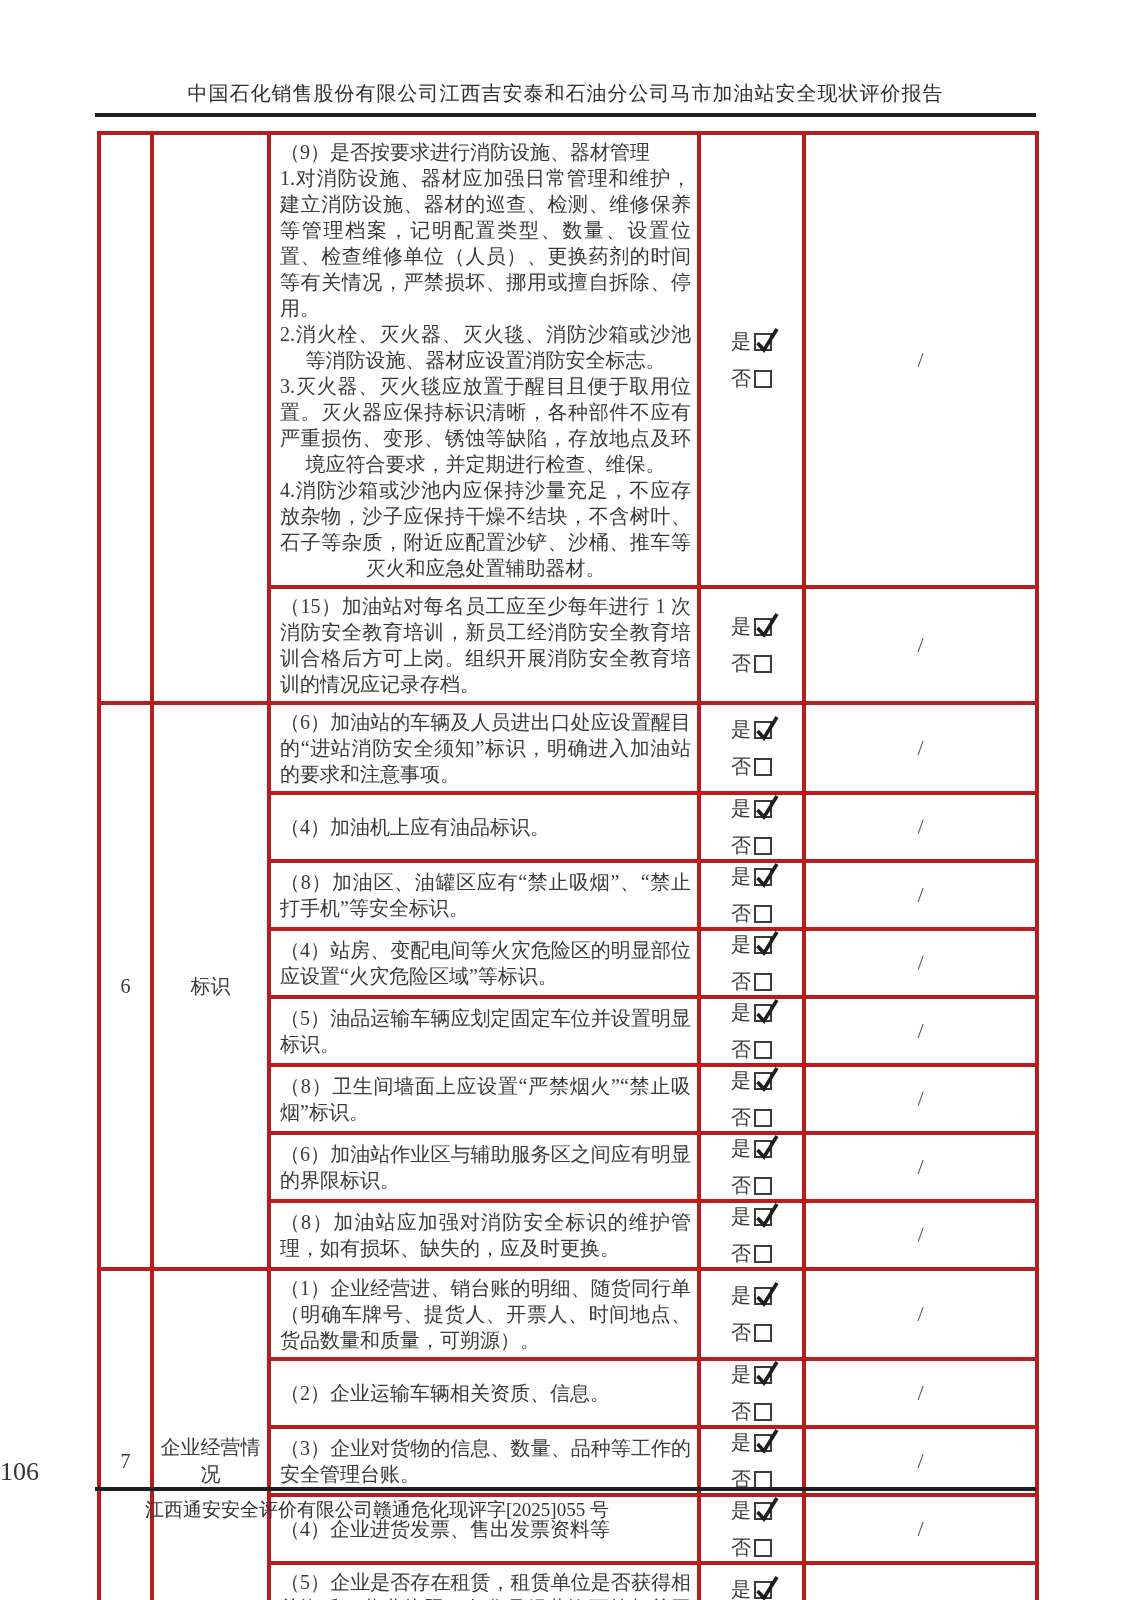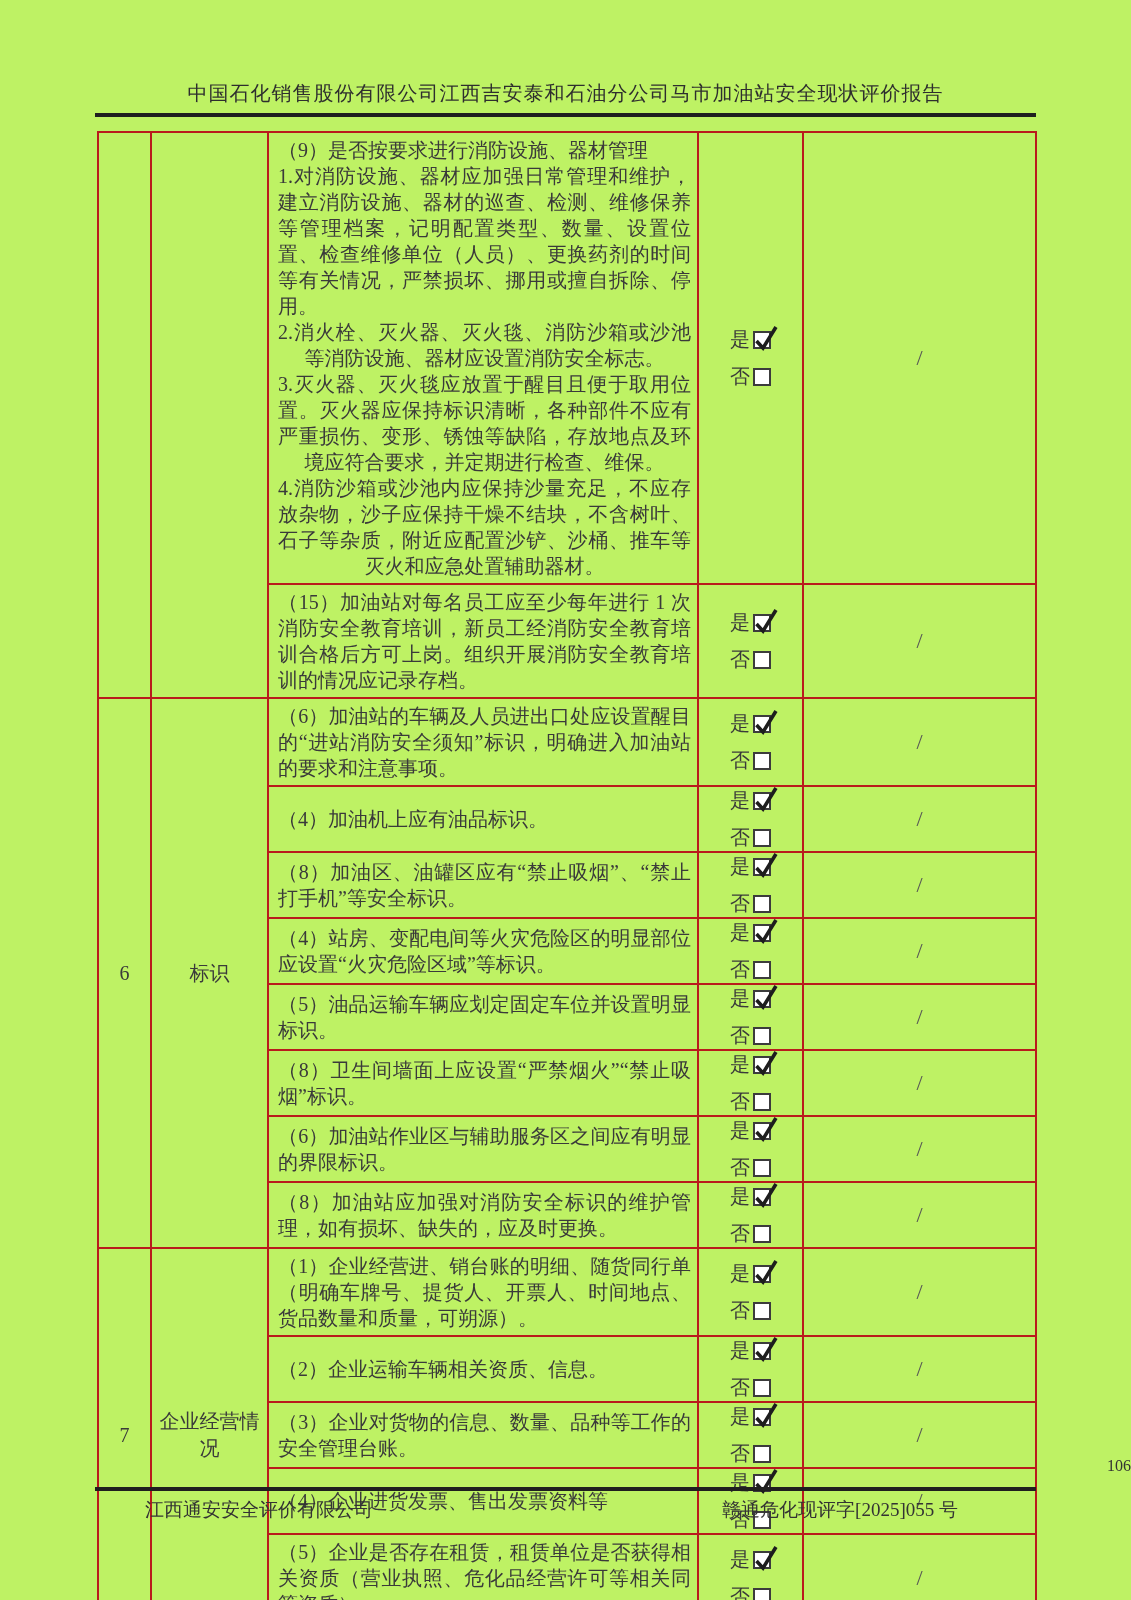--- a/index.html
+++ b/index.html
@@ -1,57 +1,57 @@
 <!DOCTYPE html>
 <html><head>
 <meta charset="utf-8">
 <style>
   * { margin:0; padding:0; box-sizing:border-box; }
   body { background:#e8e8e8; }
   .page {
     position:relative; width:1131px; height:1600px; margin:0 auto;
-    background:#bef264; overflow:hidden;
+    background:#ffffff; overflow:hidden;
     font-family:"Liberation Serif","DejaVu Serif",serif;
     color:#3a3a3a;
   }
   .header-title {
     position:absolute; top:80px; left:0; width:100%;
     text-align:center; font-size:20px; color:#2e2e2e; letter-spacing:1px;
   }
   .header-rule { position:absolute; top:113px; left:95px; width:941px; height:4px; background:#1f1f1f; }
 
   table.checklist {
     position:absolute; top:131px; left:97px; width:938px;
     border-collapse:collapse; table-layout:fixed;
   }
-  table.checklist td { border:2px solid #b91c1c; }
+  table.checklist td { border:4px solid #b91c1c; }
 
   .num-cell  { text-align:center; vertical-align:middle; font-size:20px; }
   .cat-cell  { text-align:center; vertical-align:middle; font-size:20px; line-height:27px; padding:2px 4px; }
   .content-cell { vertical-align:middle; padding:4px 6px 4px 9px; font-size:20px; line-height:26px; }
   .para { text-align:justify; }
   .para.cl { text-align:justify; text-align-last:center; }
 
   .yn-cell { text-align:center; vertical-align:middle; }
   .yn { display:inline-flex; flex-direction:column; gap:10px; align-items:flex-start; }
   .yn-row { display:flex; align-items:center; gap:3px; font-size:20px; color:#3a3a3a; }
   .cb {
     position:relative; display:inline-block; width:18px; height:18px;
     border:2px solid #3c3c3c; background:#fff;
   }
   .cb svg { position:absolute; left:-1px; top:-9px; width:24px; height:28px; overflow:visible; }
   .cb svg path { stroke:#1d1d1d; stroke-width:3.6; fill:none; stroke-linecap:butt; }
 
   .res-cell { text-align:center; vertical-align:middle; font-size:22px; color:#555; }
 
-  .page-number { position:absolute; top:1457px; left:0; width:100%; text-align:right; font-size:16px; color:#333; }
+  .page-number { position:absolute; top:1457px; left:0; width:100%; text-align:left; font-size:26px; color:#333; }
   .footer-rule { position:absolute; top:1487px; left:95px; width:941px; height:4px; background:#1f1f1f; }
   .footer-row {
     position:absolute; top:1497px; left:95px; width:941px;
-    display:flex; justify-content:space-between;
+    display:flex; 
     padding:0 78px 0 50px; font-size:19px; color:#333;
   }
 </style>
 </head>
 <body>
 
 <div class="page">
 
   <div class="header-title">中国石化销售股份有限公司江西吉安泰和石油分公司马市加油站安全现状评价报告</div>
   <div class="header-rule"></div>

